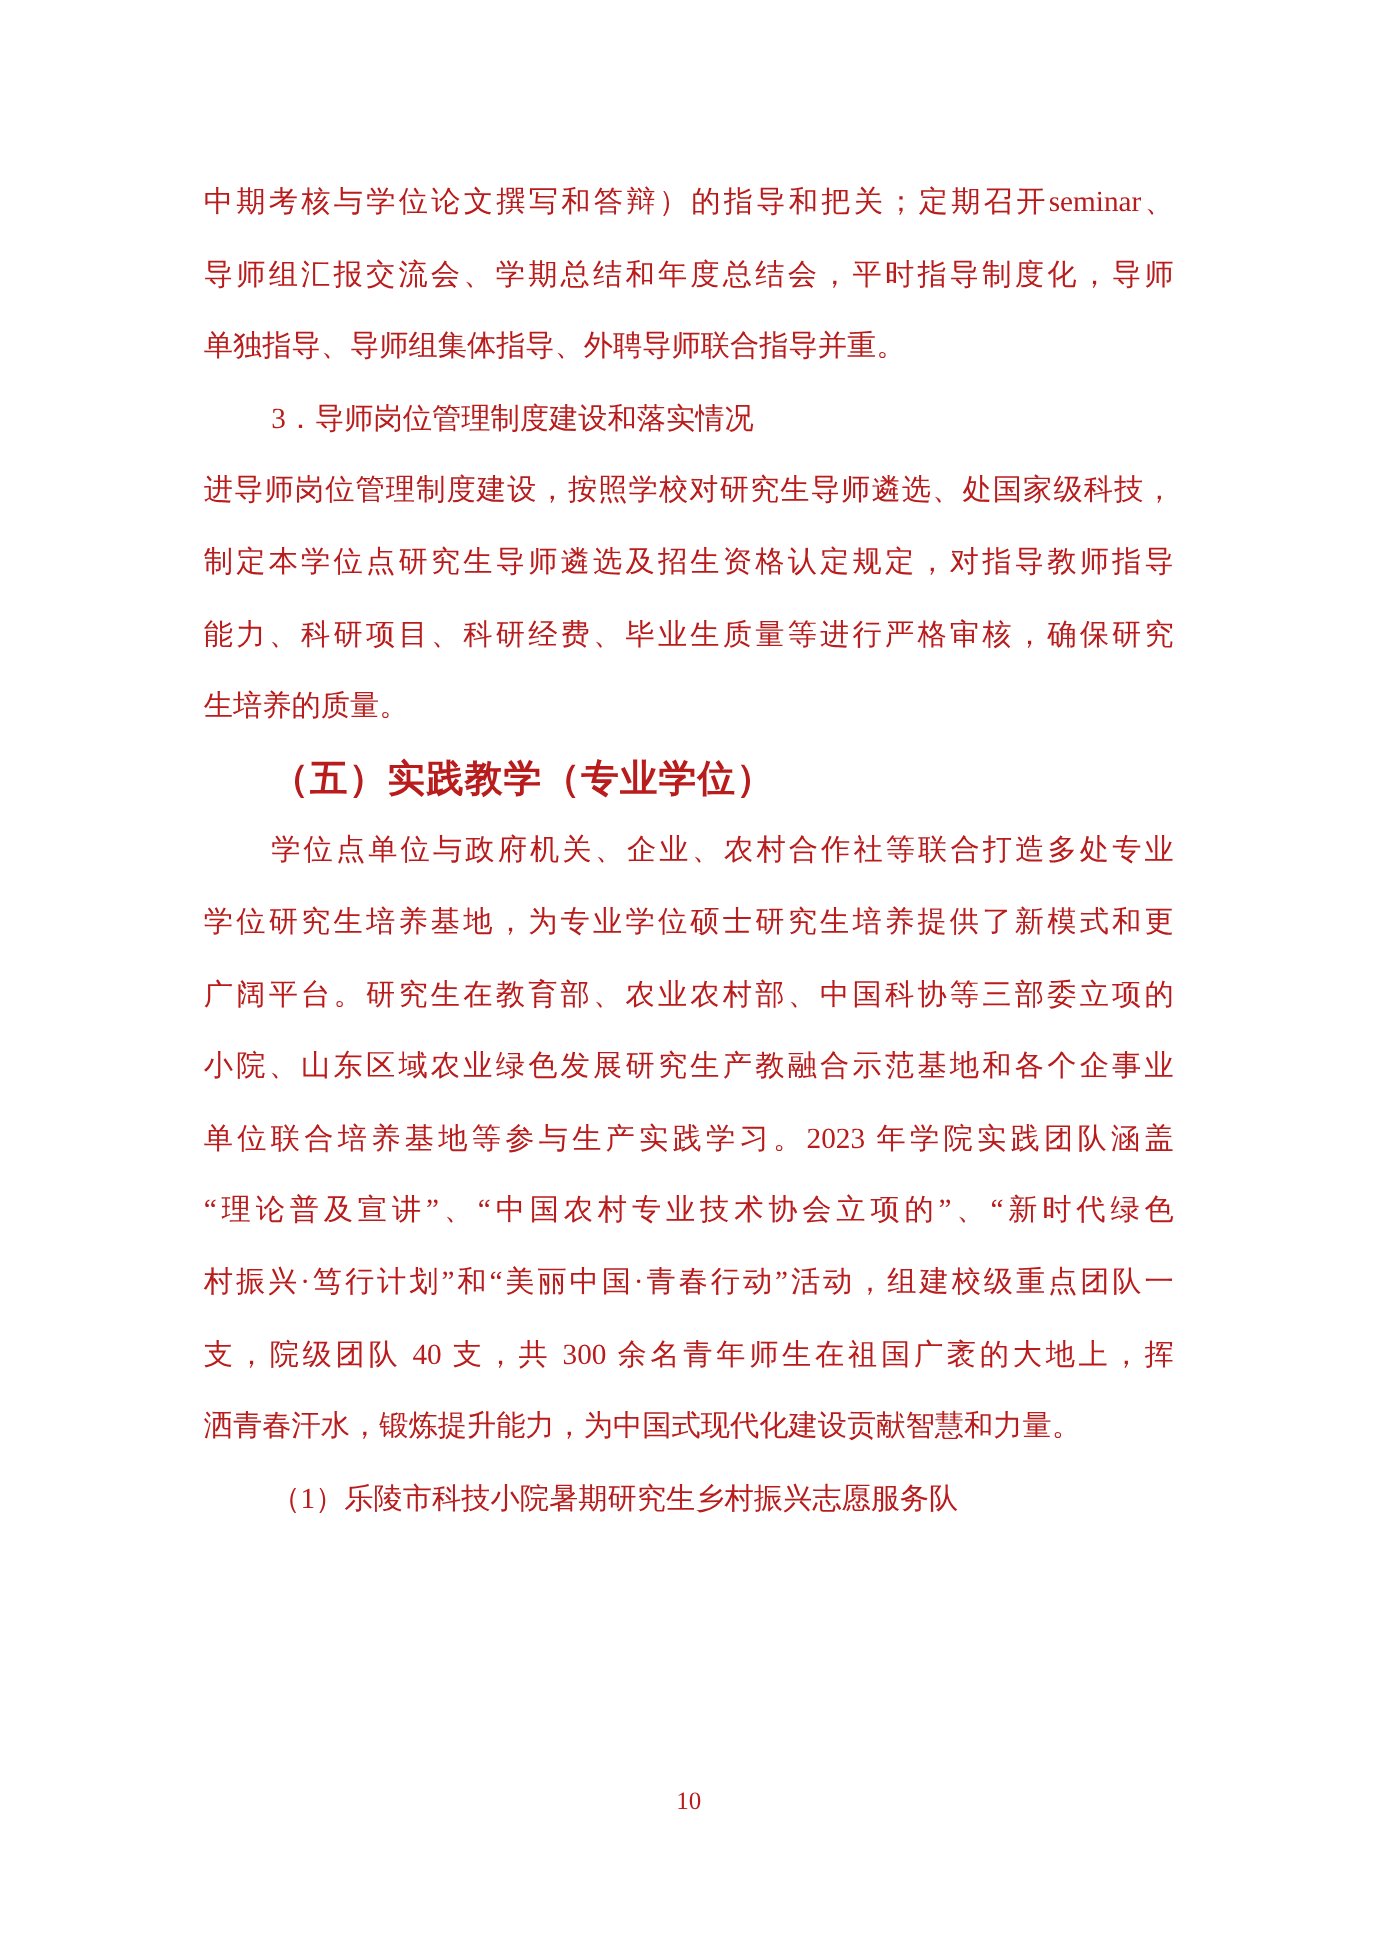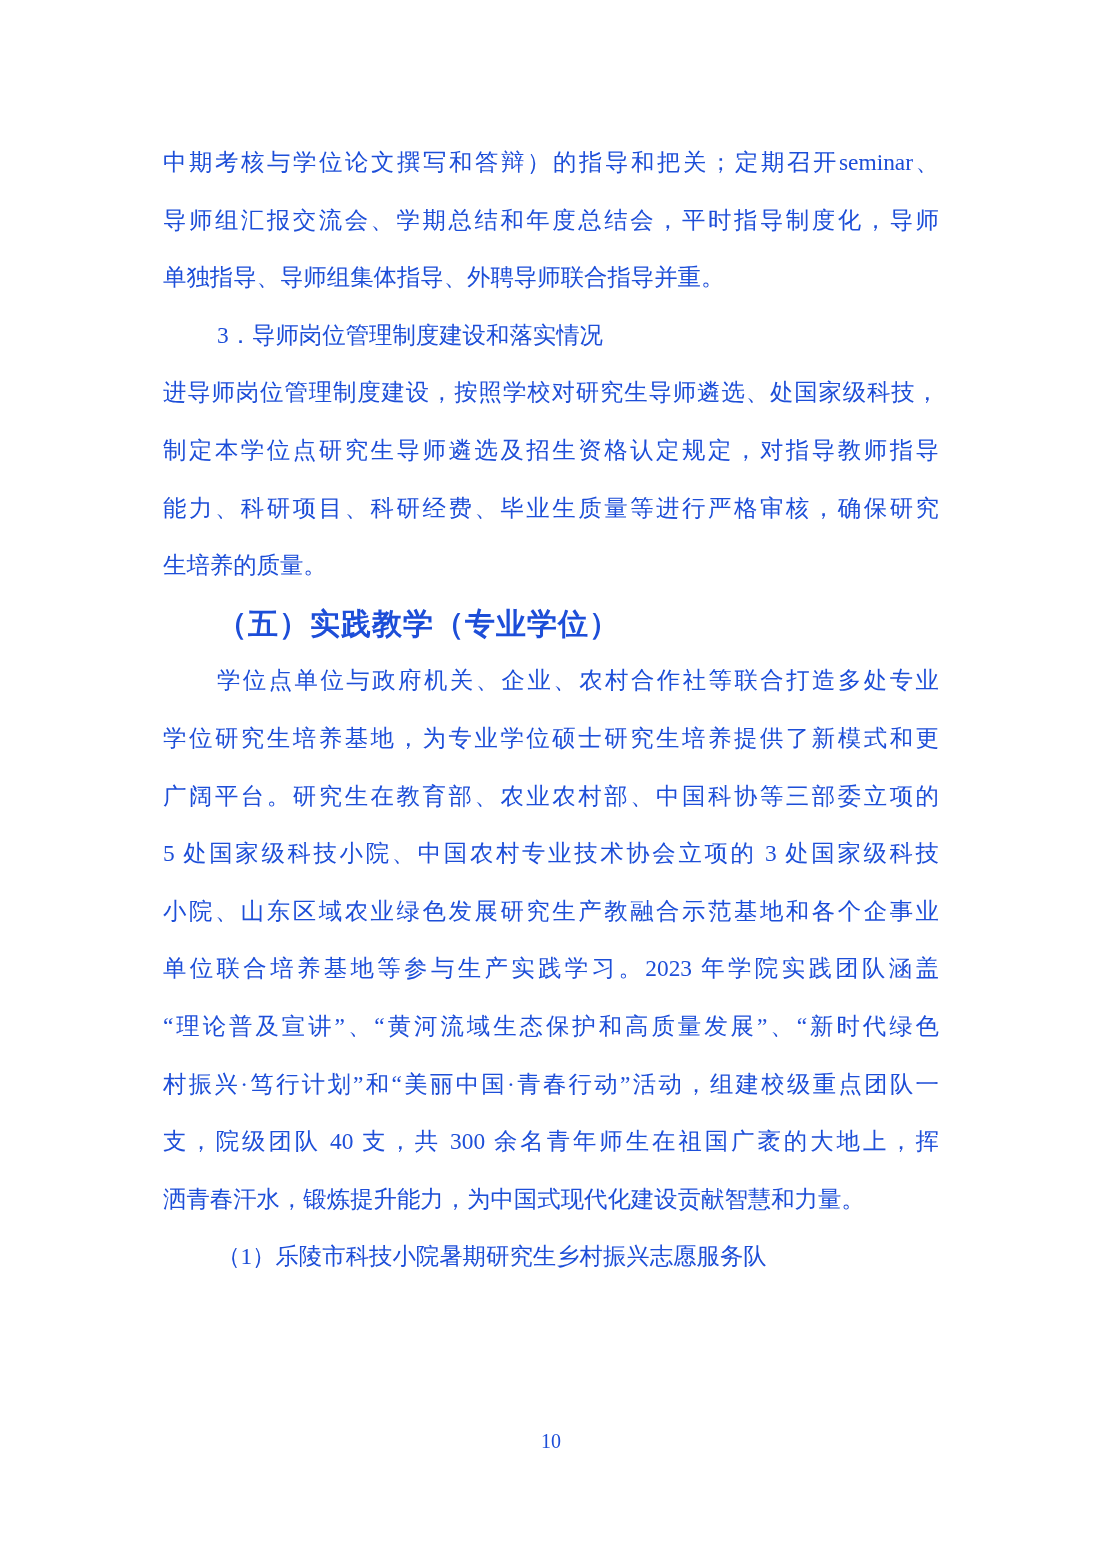--- a/index.html
+++ b/index.html
@@ -7,21 +7,21 @@
     padding: 0;
     background: #ffffff;
   }
   .page {
     position: relative;
     width: 1102px;
     height: 1559px;
     background: #ffffff;
     overflow: hidden;
     font-family: "Liberation Serif", "DejaVu Serif", serif;
-    color: #1d4ed8;
+    color: #b91c1c;
   }
   .content {
     position: absolute;
     left: 163px;
     top: 134px;
     width: 776px;
     font-size: 23.4px;
   }
   .line {
     height: 57.6px;
@@ -63,23 +63,22 @@
       <div class="line end">单独指导、导师组集体指导、外聘导师联合指导并重。</div>
       <div class="line end indent">3．导师岗位管理制度建设和落实情况</div>
       <div class="line justify">进导师岗位管理制度建设，按照学校对研究生导师遴选、处国家级科技，</div>
       <div class="line justify">制定本学位点研究生导师遴选及招生资格认定规定，对指导教师指导</div>
       <div class="line justify">能力、科研项目、科研经费、毕业生质量等进行严格审核，确保研究</div>
       <div class="line end">生培养的质量。</div>
       <div class="line heading indent">（五）实践教学（专业学位）</div>
       <div class="line justify indent">学位点单位与政府机关、企业、农村合作社等联合打造多处专业</div>
       <div class="line justify">学位研究生培养基地，为专业学位硕士研究生培养提供了新模式和更</div>
       <div class="line justify">广阔平台。研究生在教育部、农业农村部、中国科协等三部委立项的</div>
-      <div class="line justify">5 处国家级科技小院、中国农村专业技术协会立项的 3 处国家级科技</div>
       <div class="line justify">小院、山东区域农业绿色发展研究生产教融合示范基地和各个企事业</div>
       <div class="line justify">单位联合培养基地等参与生产实践学习。2023 年学院实践团队涵盖</div>
-      <div class="line justify">“理论普及宣讲”、“黄河流域生态保护和高质量发展”、“新时代绿色</div>
+      <div class="line justify">“理论普及宣讲”、“中国农村专业技术协会立项的”、“新时代绿色</div>
       <div class="line justify">村振兴·笃行计划”和“美丽中国·青春行动”活动，组建校级重点团队一</div>
       <div class="line justify">支，院级团队 40 支，共 300 余名青年师生在祖国广袤的大地上，挥</div>
       <div class="line end">洒青春汗水，锻炼提升能力，为中国式现代化建设贡献智慧和力量。</div>
       <div class="line end indent">（1）乐陵市科技小院暑期研究生乡村振兴志愿服务队</div>
     </div>
   <div class="page-number">10</div>
 </div>
 
 </body></html>

